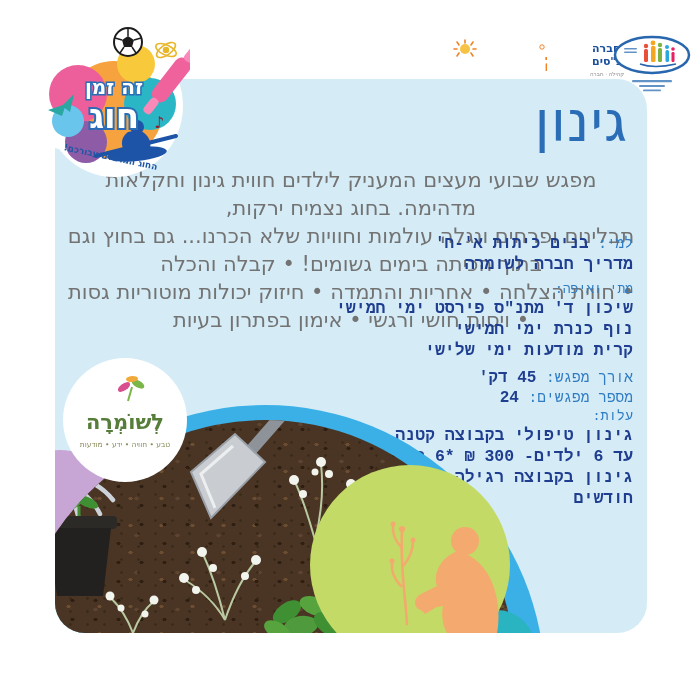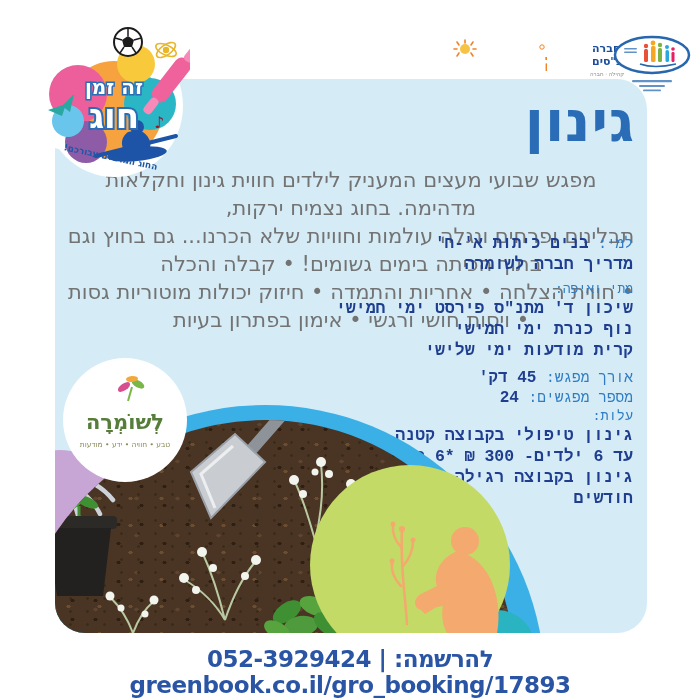--- a/index.html
+++ b/index.html
@@ -8,22 +8,22 @@
 
   
   .badge{position:absolute;left:40px;top:24px;width:150px;height:158px;z-index:30;}
   .logo-tiberias{position:absolute;left:452px;top:38px;width:95px;height:50px;}
   .logo-matnasim{position:absolute;left:540px;top:38px;width:84px;height:52px;}
   .logo-fids{position:absolute;left:612px;top:34px;width:80px;height:64px;}
 
   
   .card{position:absolute;left:55px;top:79px;width:592px;height:554px;
         background:#d5ecf7;border-radius:30px;overflow:hidden;}
-  .title{position:absolute;top:12px;right:12px;font-size:56px;line-height:1.1;
-         font-weight:bold;color:#2a6db6;direction:rtl;letter-spacing:1px;}
+  .title{position:absolute;top:12px;right:19px;font-size:56px;line-height:1.1;
+         font-weight:normal;color:#2a6db6;direction:rtl;letter-spacing:1px;}
   .intro{position:absolute;top:88px;left:8px;right:8px;text-align:center;direction:rtl;
          font-size:21px;line-height:1.33;color:#737373;}
   .details{position:absolute;top:156px;right:14px;width:330px;direction:rtl;text-align:right;font-family:Liberation Mono, monospace;}
   .drow{margin:0 0 2px 0;}
   .lbl{color:#2f7cc3;font-size:14.5px;}
   .val{color:#1f3e8f;font-weight:bold;font-size:16px;}
   .biglines div{color:#1f3e8f;font-weight:bold;font-size:16.5px;line-height:1.26;}
   .gap6{height:6px;} .gap8{height:8px;}
 
   
@@ -325,20 +325,14 @@
       </div>
       <div class="drow lbl" style="font-size:13.5px">עלות:</div>
       <div class="biglines">
         <div>גינון טיפולי בקבוצה קטנה</div>
         <div>עד 6 ילדים- 300 ₪ *6 חודשים</div>
         <div>גינון בקבוצה רגילה- 200 ₪ *6 חודשים</div>
       </div>
     </div>
   </div>
 
-  <div class="footer">
-    <span>להרשמה:</span>
-    <span class="ltr">052-3929424</span>
-    <span>|</span>
-    <span class="ltr">greenbook.co.il/gro_booking/17893</span>
-  </div>
 
 </div>
 
 </body></html>

